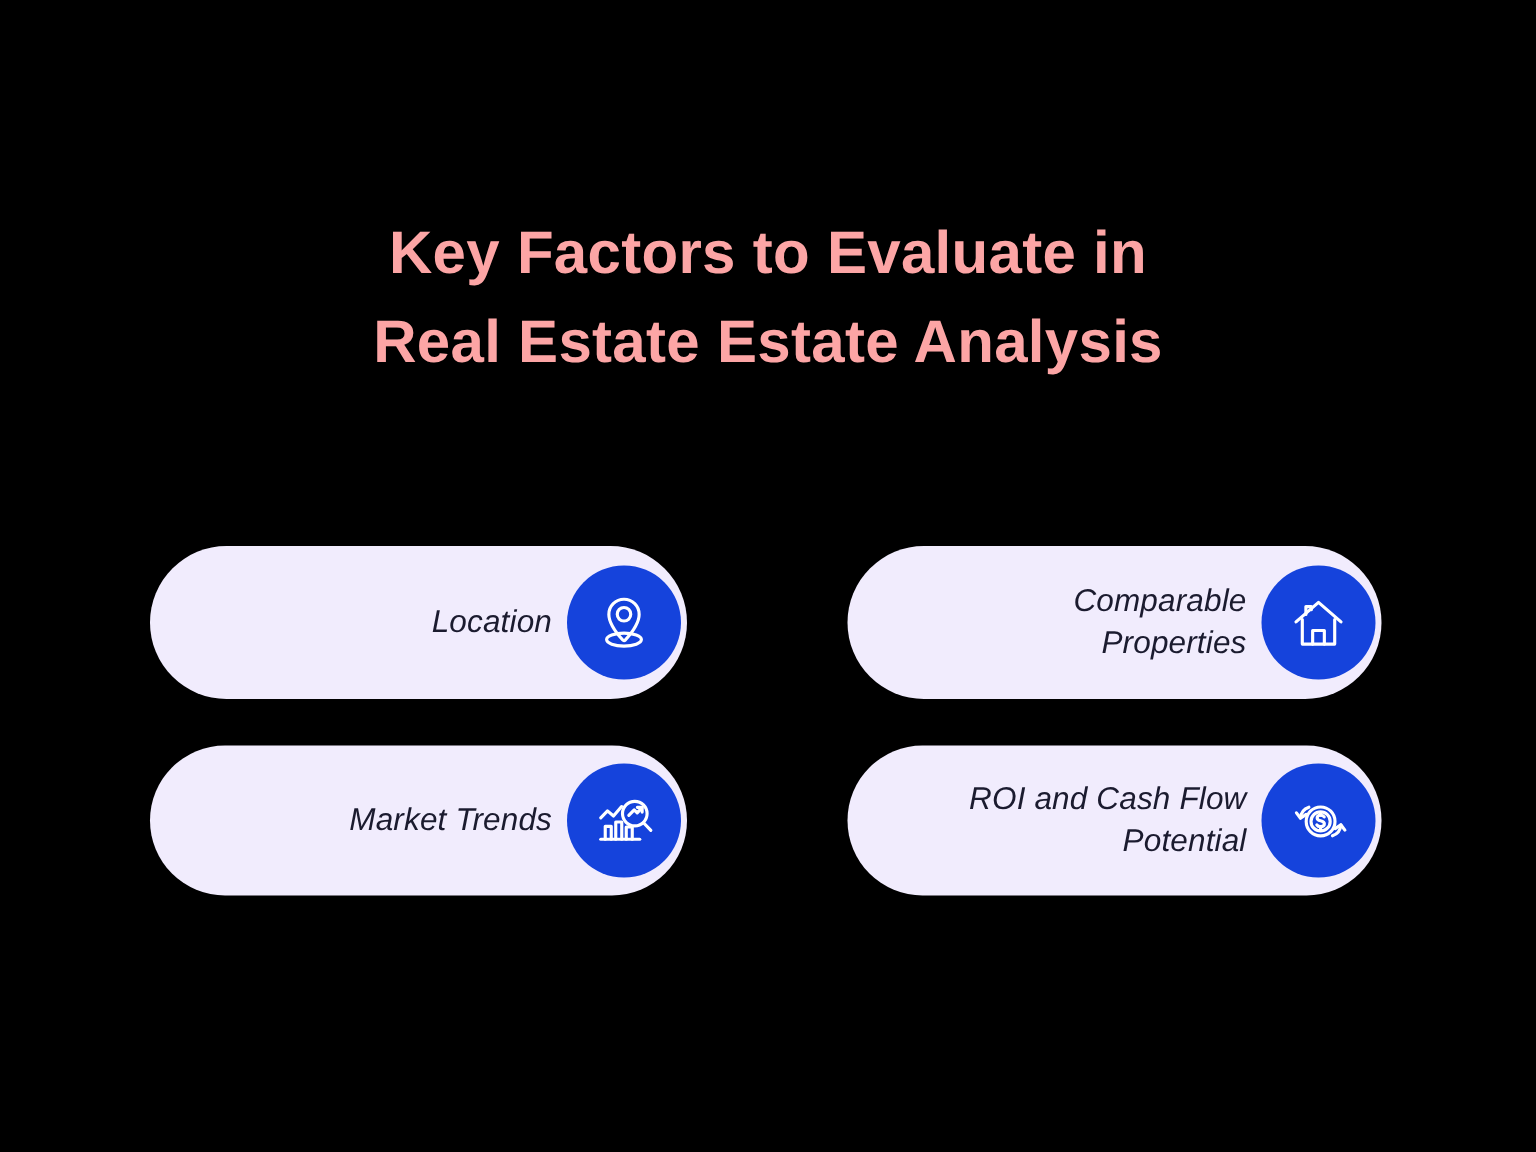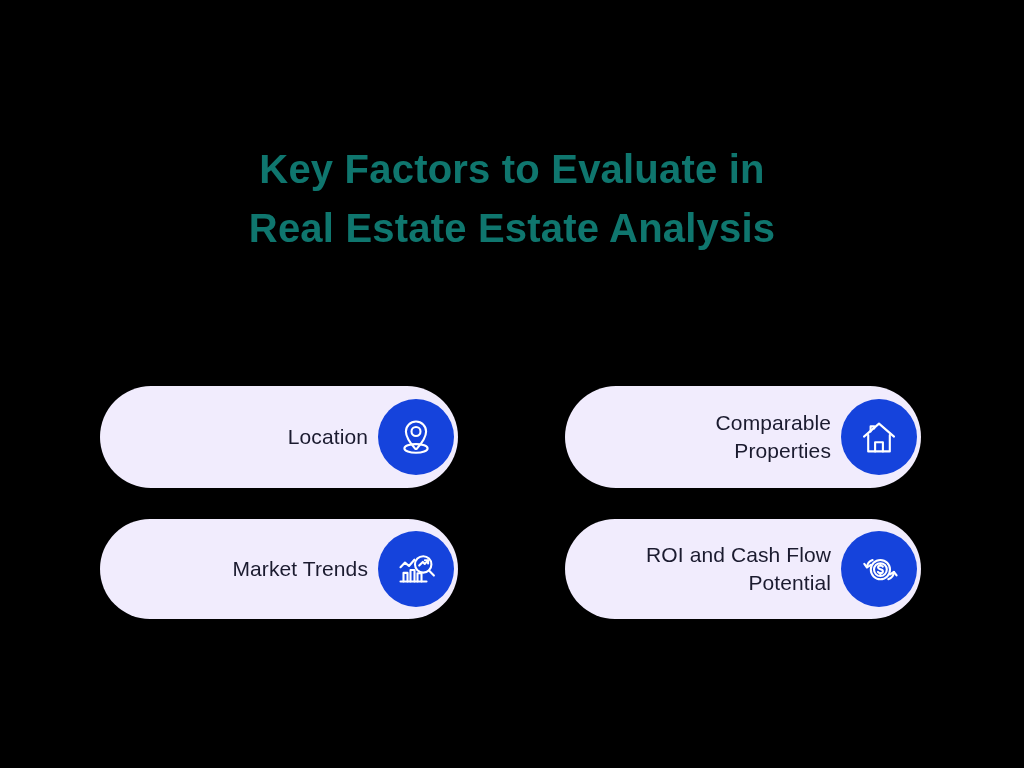--- a/index.html
+++ b/index.html
@@ -18,35 +18,36 @@
   
   .title-block {
     position: absolute;
     left: 0;
     top: 140px;
     width: 1024px;
     text-align: center;
   }
   .title-line {
     display: block;
-    color: #0f766e;
+    color: #fca5a5;
     font-size: 40px;
     font-weight: 700;
     letter-spacing: 0.2px;
     line-height: 59px;
     white-space: nowrap;
   }
 
   
   .cards {
     position: absolute;
     left: 100px;
-    top: 386px;
+    top: 364px;
     width: 824px;
     height: 236px;
+    font-style: italic;
   }
 
   .card {
     position: absolute;
     background: #f1ecfd;
     border-radius: 999px;
     box-sizing: border-box;
     display: flex;
     align-items: center;
     justify-content: flex-end;

